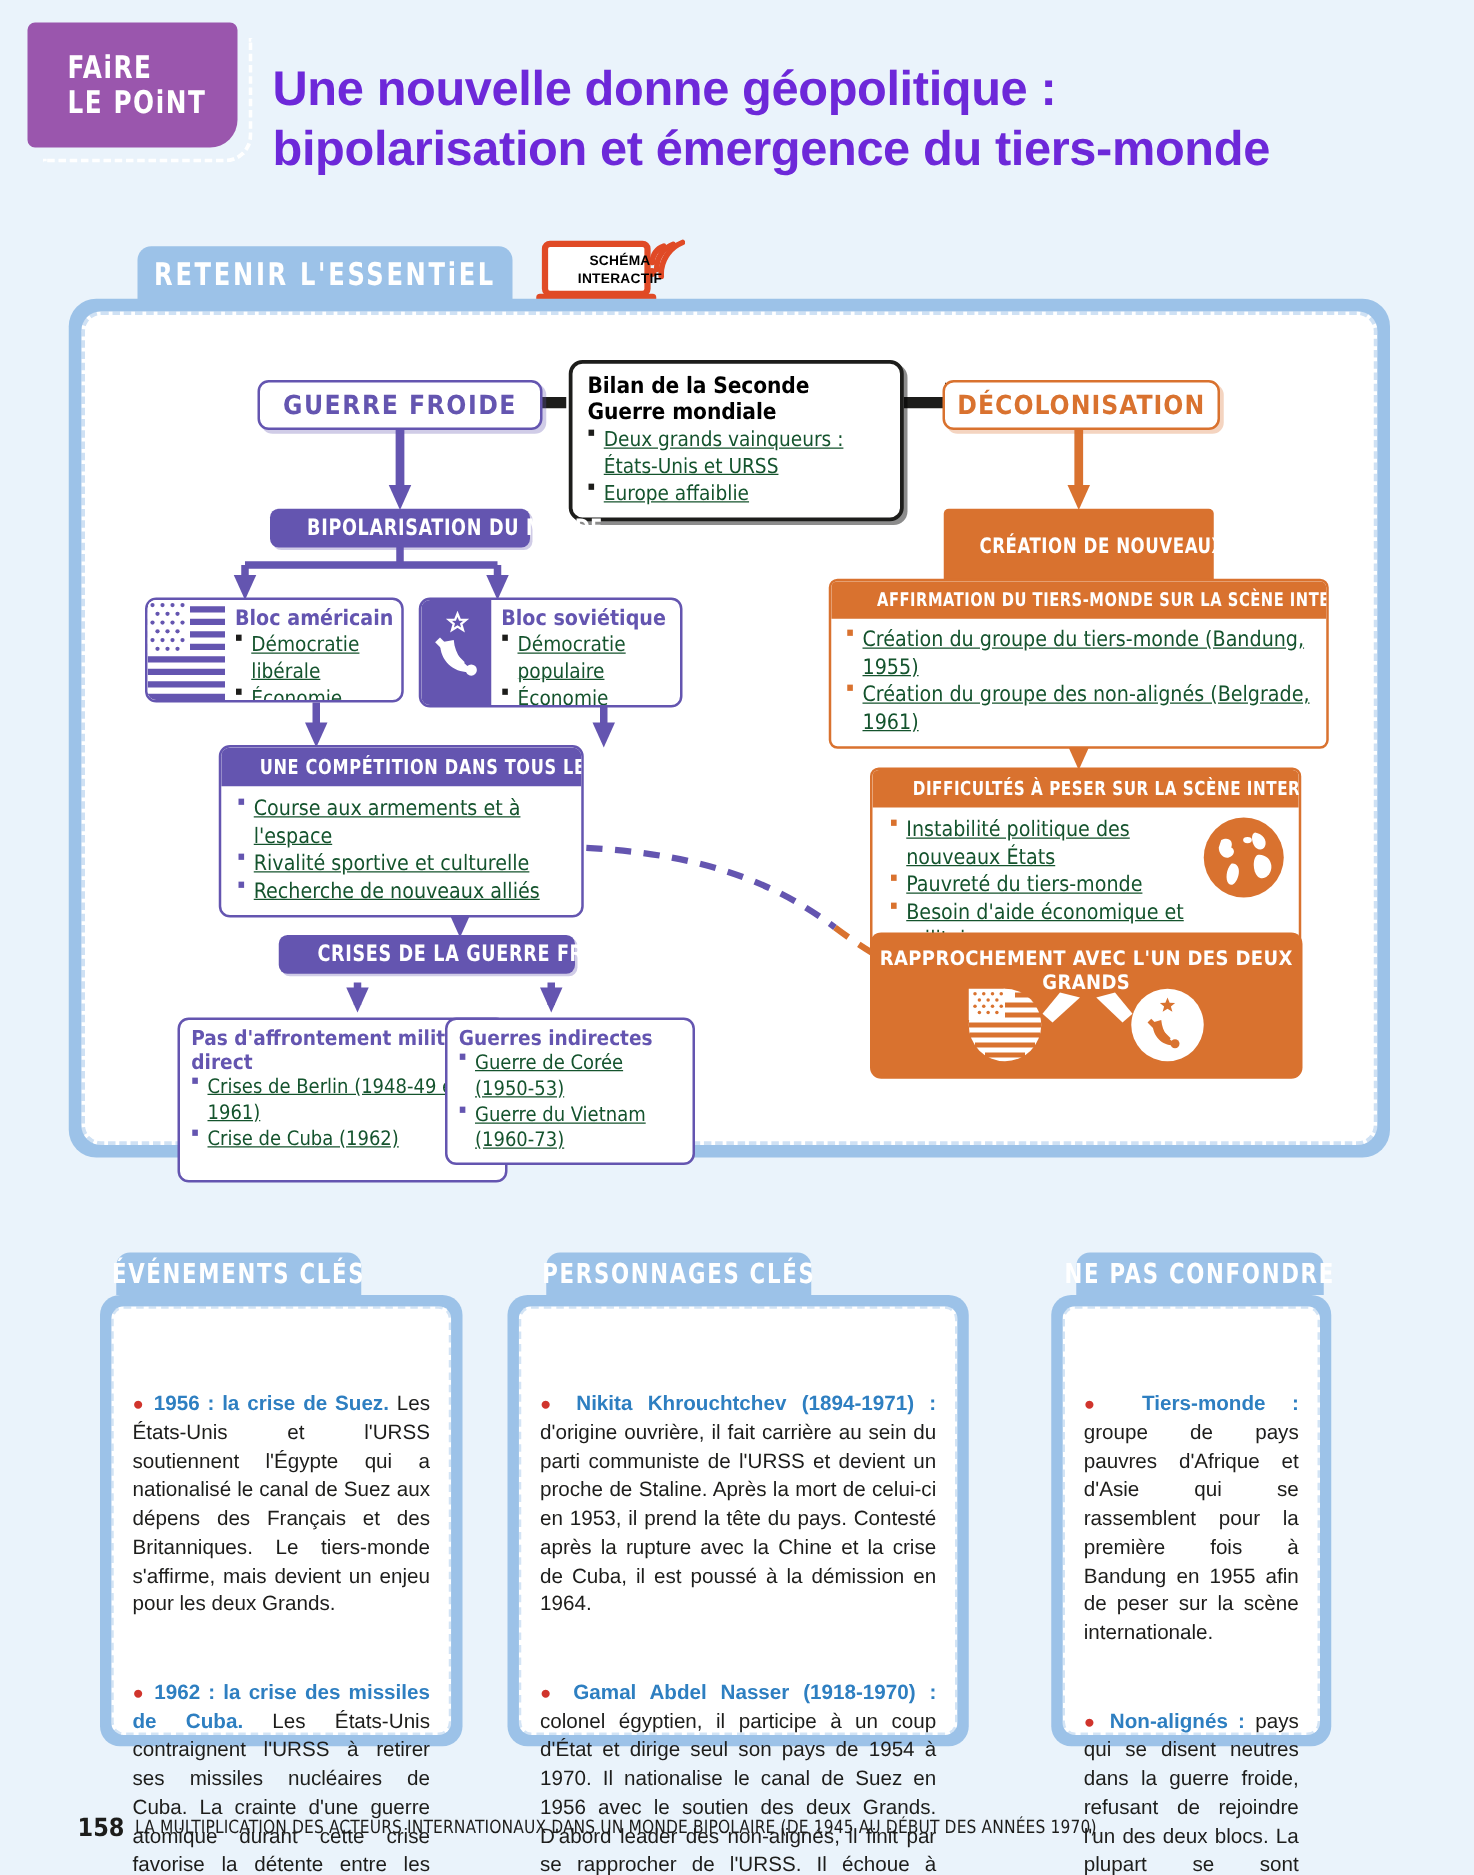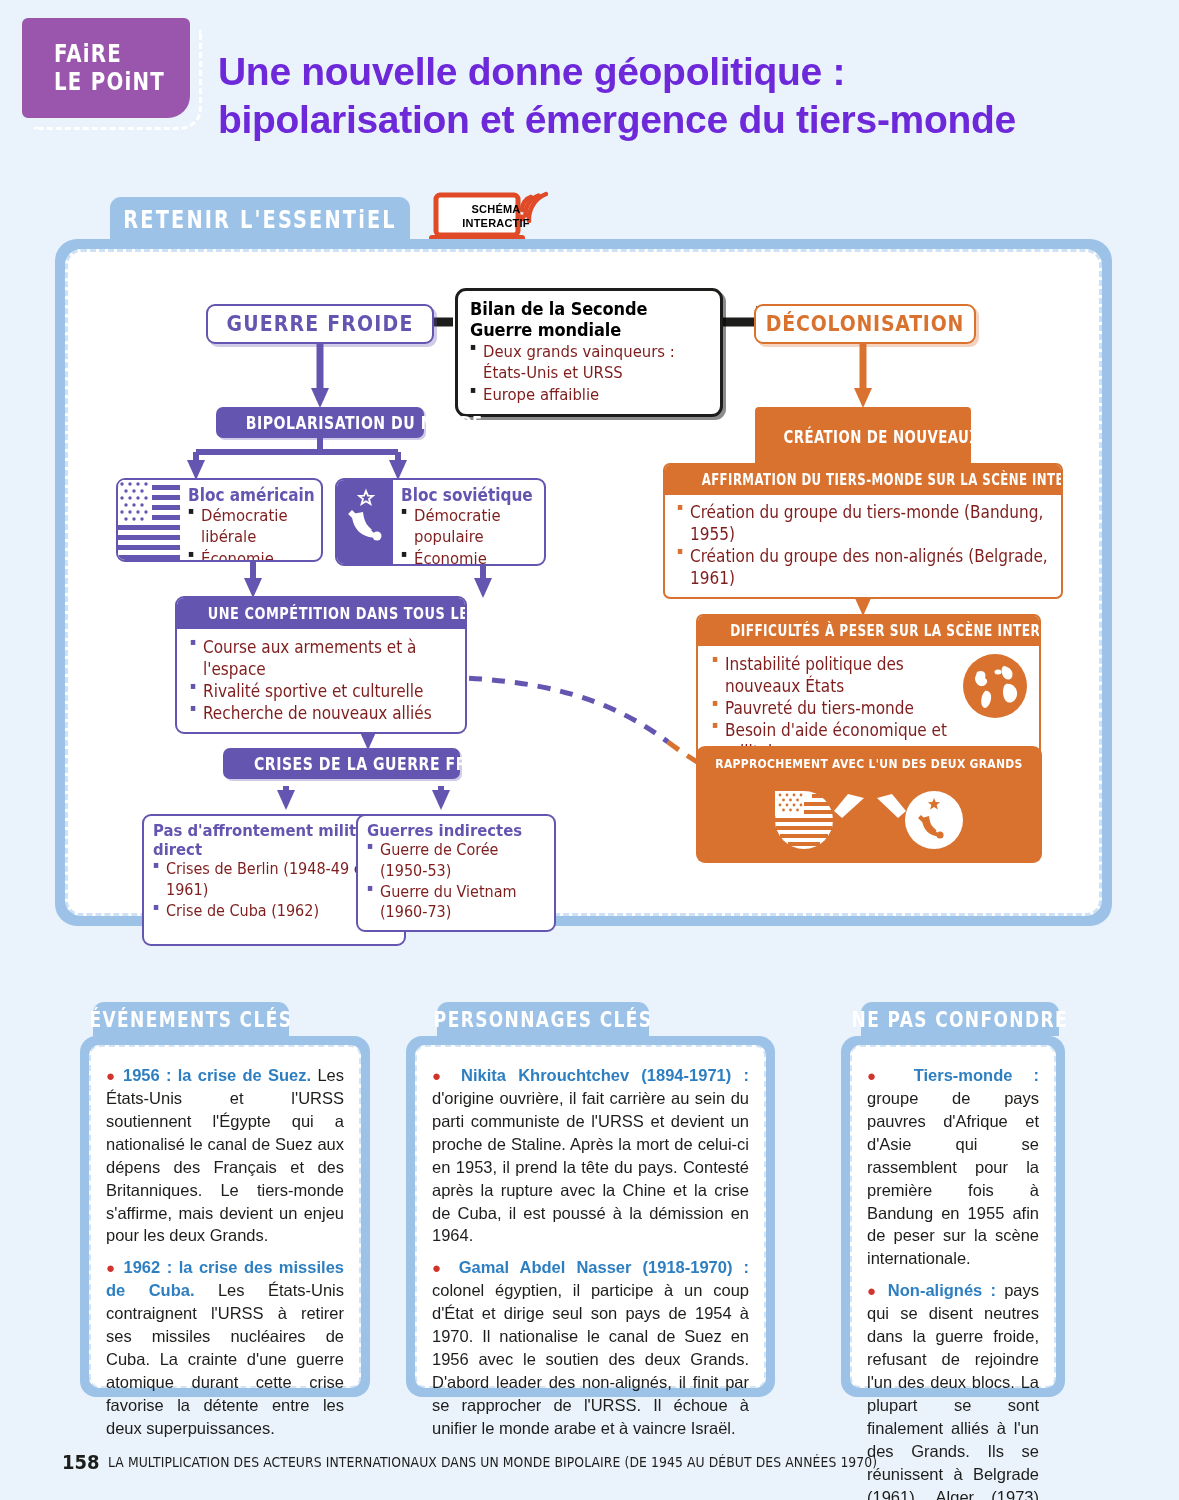--- a/index.html
+++ b/index.html
@@ -79,38 +79,38 @@
   .outline-orange {
     border:2.5px solid #d9722f; border-radius:5px; background:#fff;
   }
   .outline-black {
     border:3px solid #1d1d1b; border-radius:11px; background:#fff;
     box-shadow:3px 3px 0 rgba(0,0,0,0.45);
   }
 
   .lbl-purple { color:#6455b0; font-weight:bold; }
   .bullets { list-style:none; }
-  .bullets li { position:relative; padding-left:13px; line-height:1.30; color:#7f1d1d; }
+  .bullets li { position:relative; padding-left:13px; line-height:1.30; color:#14532d;text-decoration:underline; }
   .bullets li:before {
     content:"▪"; position:absolute; left:0; top:-1px; font-size:10px;
   }
   .bul-purple li:before { color:#6455b0; }
   .bul-orange li:before { color:#d9722f; }
   .bul-black li:before { color:#1d1d1b; }
 
   .cond { font-family:"DejaVu Sans Condensed","Liberation Sans",sans-serif; }
 
   
   .bcard { position:absolute; background:#9cc2e8; border-radius:16px; padding:9px; }
   .bcard-inner {
     width:100%; height:100%; background:#fff; border-radius:10px;
     border:2.5px dashed #d3e4f5; padding:17px 15px 12px 15px;
     font-size:16.5px; line-height:1.39; color:#1d1d1b; text-align:justify;
   }
-  .bcard-inner p { margin-bottom:9px; text-indent:0; }
+  .bcard-inner p { margin-bottom:9px; text-indent:0;margin-top:48px; }
   .bcard-inner p:last-child { margin-bottom:0; }
   .dot { color:#d0342c; font-size:15px; }
   .term { color:#2e7fc1; font-weight:bold; }
 
   
   #footer { position:absolute; left:0; bottom:20px; width:1179px; height:30px; }
   #footer .pg {
     position:absolute; left:62px; top:0; font-weight:bold; font-size:20px; color:#1d1d1b;
     font-family:"DejaVu Sans Condensed","Liberation Sans",sans-serif;
   }
@@ -400,21 +400,21 @@
             <path d="M45 16 C51 17, 55 22, 53 27 C51 31, 46 30, 44 26 C42 22, 42 17, 45 16 z"></path>
             <path d="M47 34 C53 33, 59 38, 58 45 C57 51, 51 55, 47 51 C43 47, 43 36, 47 34 z"></path>
             <ellipse cx="39" cy="22" rx="3.5" ry="2.5"></ellipse>
           </g>
         </svg>
       </div>
     </div>
   </div>
 
   <div class="dbox" style="left:628px; top:494px; width:346px; height:117px; background:#d9722f; border-radius:9px;">
-    <div class="cond" style="color:#fff; font-weight:bold; font-size:12px; text-align:center; padding:11px 5px 0 5px; letter-spacing:0.3px;">RAPPROCHEMENT AVEC L'UN DES DEUX GRANDS</div>
+    <div class="cond" style="color:#fff; font-weight:bold; font-size:16px; text-align:center; padding:11px 5px 0 5px; letter-spacing:0.3px;">RAPPROCHEMENT AVEC L'UN DES DEUX GRANDS</div>
     <svg width="346" height="72" viewBox="0 0 346 72" style="position:absolute; left:0; top:38px;">
 
       <g transform="translate(78,6)">
         <circle cx="30" cy="30" r="29" fill="#fff"></circle>
         <g fill="#d9722f">
           <rect x="1" y="28" width="58" height="4"></rect>
           <rect x="2" y="36" width="56" height="4"></rect>
           <rect x="6" y="44" width="48" height="4"></rect>
           <rect x="14" y="52" width="32" height="4"></rect>
           <rect x="30" y="12" width="29" height="4"></rect>

